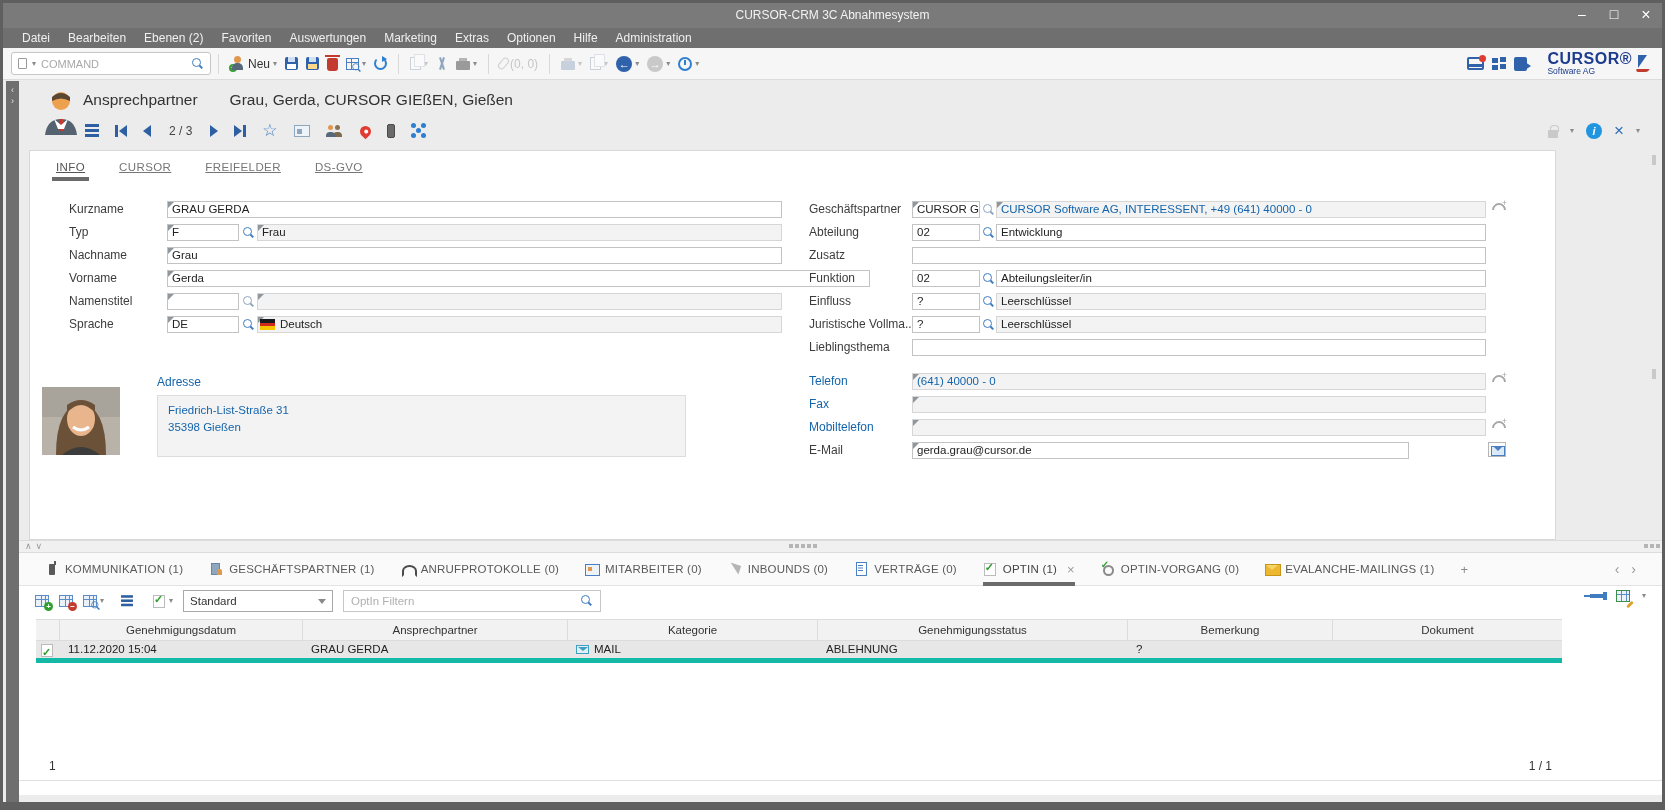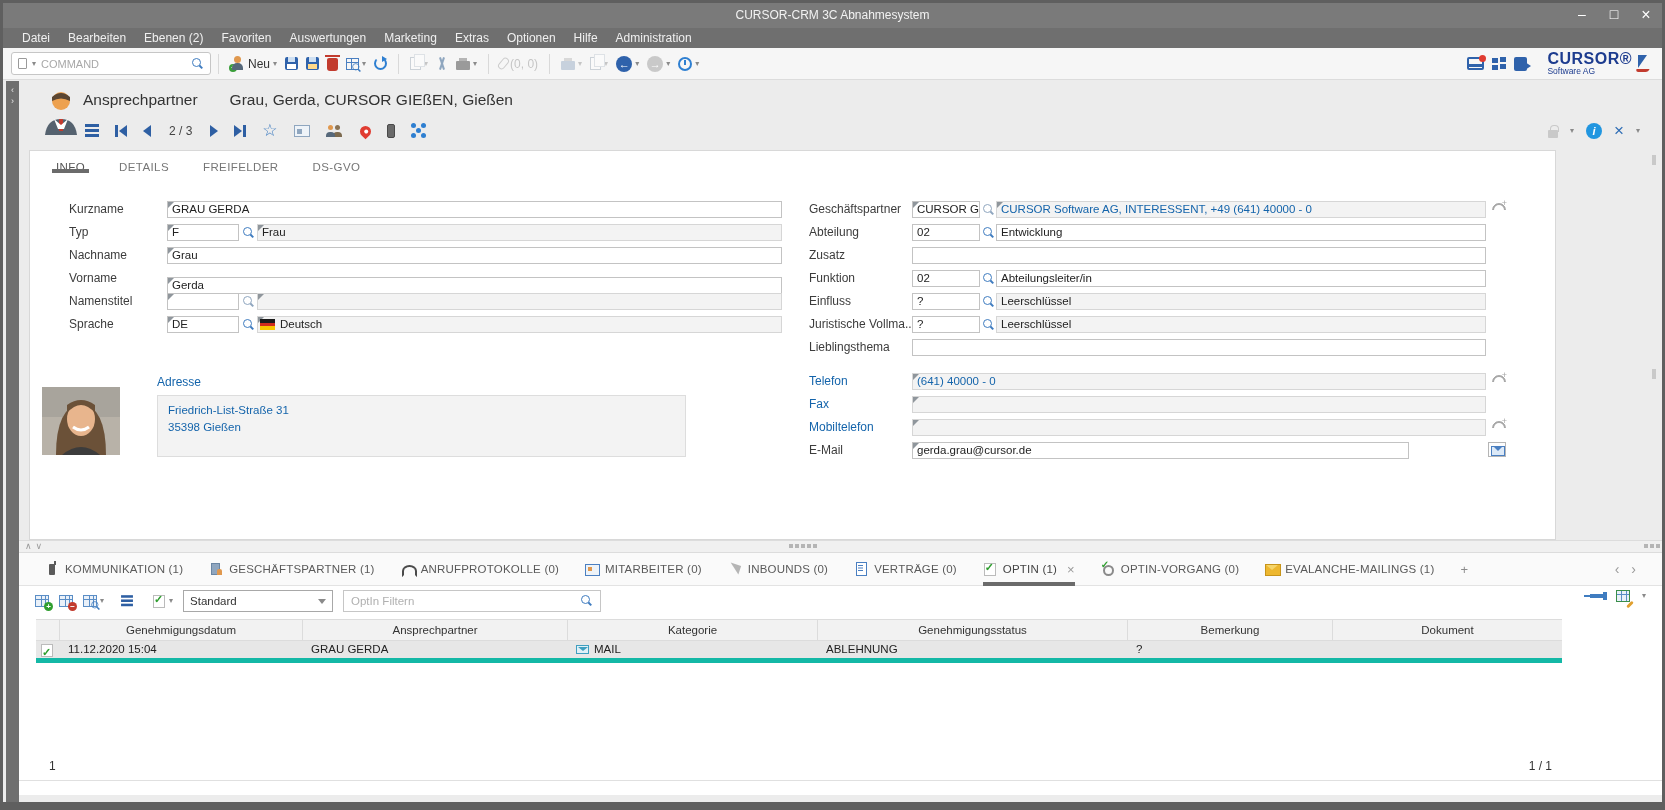--- a/index.html
+++ b/index.html
@@ -96,21 +96,21 @@
   .network::before { content:""; position:absolute; left:5px; top:5px; width:5px; height:5px; border-radius:50%; background:#2e7fd1; box-shadow:-5px -5px 0 #2e7fd1, 5px -5px 0 #2e7fd1, -5px 5px 0 #2e7fd1, 5px 5px 0 #2e7fd1; }
   .hdr-right { position:absolute; right:22px; top:42px; display:flex; align-items:center; gap:12px; }
   .lock { width:10px; height:8px; background:#c9c9c9; border-radius:1px; position:relative; margin-top:6px; }
   .lock::before { content:""; position:absolute; left:1.5px; top:-5px; width:7px; height:6px; border:1.5px solid #c9c9c9; border-bottom:none; border-radius:4px 4px 0 0; }
   .info-ic { width:16px; height:16px; border-radius:50%; background:#2196e0; color:#fff; font-size:11px; font-style:italic; font-weight:bold; text-align:center; line-height:16px; }
   .x-blue { color:#2e6db5; font-size:17px; line-height:14px; }
 
   
   .card { position:absolute; left:26px; top:147px; width:1527px; height:390px; background:#fff; border:1px solid #d8d8d8; }
   .dtabs { position:absolute; left:26px; top:10px; display:flex; gap:34px; }
-  .dtab { font-size:11.5px; color:#767676; letter-spacing:.4px; position:relative; }
+  .dtab { font-size:11.5px; color:#767676; letter-spacing:.4px; padding-bottom:8px; position:relative;text-decoration:underline; }
   .dtab.active { color:#555; }
   .dtab.active::after { content:""; position:absolute; left:-4px; right:-4px; bottom:0; height:4px; background:#6b6b6b; }
 
   .flabel { position:absolute; font-size:12px; color:#3c3c3c; line-height:17px; }
   .flabel.blue { color:#1464ab; }
   .fld { position:absolute; height:17px; background:#fff; border:1px solid #c3c3c3; font-size:11.5px; color:#222; line-height:15px; padding:0 4px; white-space:nowrap; overflow:hidden; }
   .fld.ro { background:#f3f3f3; border-color:#d6d6d6; }
   .fld.link { color:#1464ab; }
   .fld.marked::before { content:""; position:absolute; left:0; top:0; border-top:6px solid #8f969c; border-right:6px solid transparent; }
   .flagDE { position:absolute; width:15px; height:11px; margin-top:3px; }
@@ -352,38 +352,38 @@
       <span class="caret">▾</span>
       <span class="info-ic">i</span>
       <span class="x-blue">×</span>
       <span class="caret">▾</span>
     </div>
   </div>
 
   <div class="card">
     <div class="dtabs">
       <span class="dtab active">INFO</span>
-      <span class="dtab">DETAILS</span>
+      <span class="dtab">CURSOR</span>
       <span class="dtab">FREIFELDER</span>
       <span class="dtab">DS-GVO</span>
     </div>
 
     <span class="flabel" style="left:39px;top:50px;">Kurzname</span>
     <div class="fld marked" style="left:137px;top:50px;width:615px;">GRAU GERDA</div>
 
     <span class="flabel" style="left:39px;top:73px;">Typ</span>
     <div class="fld marked" style="left:137px;top:73px;width:72px;">F</div>
     <span class="mag" style="position:absolute;left:213px;top:76px;"></span>
     <div class="fld ro marked" style="left:227px;top:73px;width:525px;">Frau</div>
 
     <span class="flabel" style="left:39px;top:96px;">Nachname</span>
     <div class="fld marked" style="left:137px;top:96px;width:615px;">Grau</div>
 
     <span class="flabel" style="left:39px;top:119px;">Vorname</span>
-    <div class="fld marked" style="left:137px;top:119px;width:615px;margin-top:7px;">Gerda</div>
+    <div class="fld marked" style="left:137px;top:119px;width:703px;">Gerda</div>
 
     <span class="flabel" style="left:39px;top:142px;">Namenstitel</span>
     <div class="fld marked" style="left:137px;top:142px;width:72px;"></div>
     <span class="mag gray" style="position:absolute;left:213px;top:145px;"></span>
     <div class="fld ro marked" style="left:227px;top:142px;width:525px;"></div>
 
     <span class="flabel" style="left:39px;top:165px;">Sprache</span>
     <div class="fld marked" style="left:137px;top:165px;width:72px;">DE</div>
     <span class="mag" style="position:absolute;left:213px;top:168px;"></span>
     <div class="fld ro marked" style="left:227px;top:165px;width:525px;padding-left:22px;">Deutsch</div>

